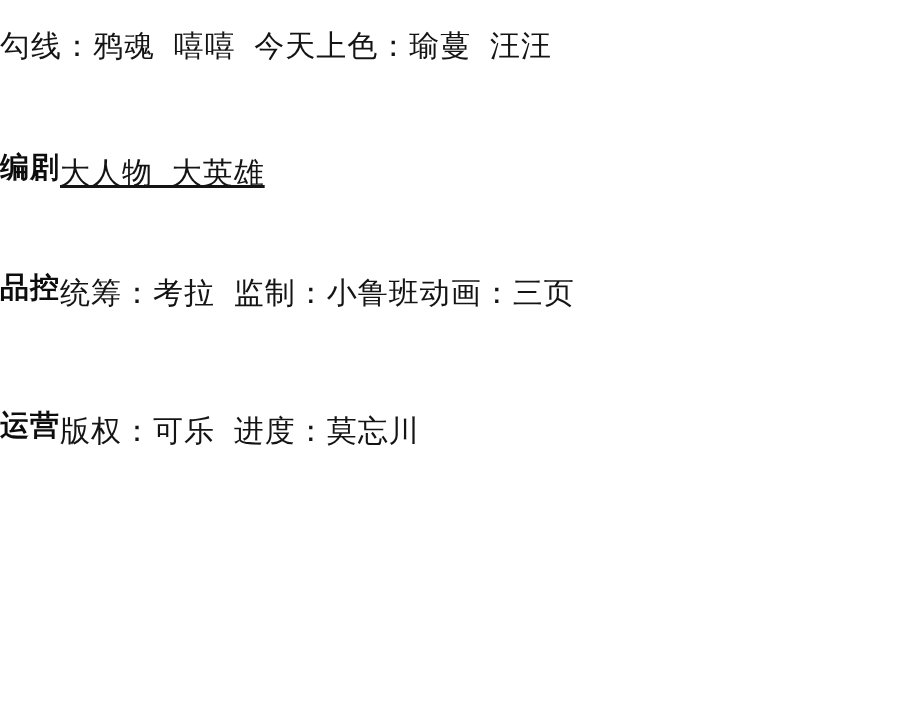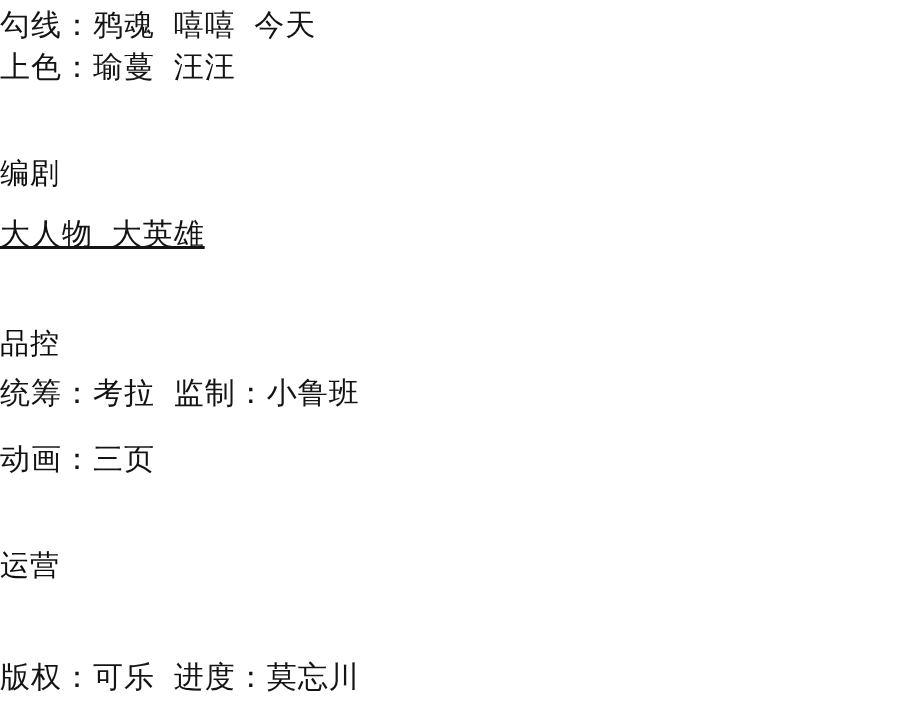--- a/index.html
+++ b/index.html
@@ -27,57 +27,56 @@
     text-align: center;
     font-size: 30px;
     line-height: 1.0;
     letter-spacing: 1px;
     color: #141414;
     white-space: pre;
   }
   .section-heading {
     text-align: center;
     font-size: 29px;
-    font-weight: normal;
+    font-weight: bold;
     color: #0d0d0d;
     letter-spacing: 1px;
     white-space: pre;
   }
   .block {
     width: 100%;
     display: flex;
-    flex-direction: column;
-    align-items: flex-start;
+    flex-direction: row;
+    align-items: flex-end;
   }
   
   #top-credits {
     margin-top: 10px;
   }
   #top-credits .credit-line + .credit-line {
-    margin-top: 12px;
+    margin-top: 21px;
   }
   #section-scenario {
     margin-top: 72px;
   }
   #section-scenario .credit-line {
     margin-top: 25px;
     text-decoration: underline;
   }
   #section-quality {
     margin-top: 75px;
   }
   #section-quality .credit-line {
     margin-top: 14px;
   }
   #section-quality .credit-line + .credit-line {
-    margin-top: 36px;
+    margin-top: 15px;
   }
   #section-operations {
     margin-top: 72px;
-    gap: 40px;
   }
   #section-operations .credit-line {
     margin-top: 36px;
   }
 </style>
 </head>
 <body>
 
 <div class="page">
 

